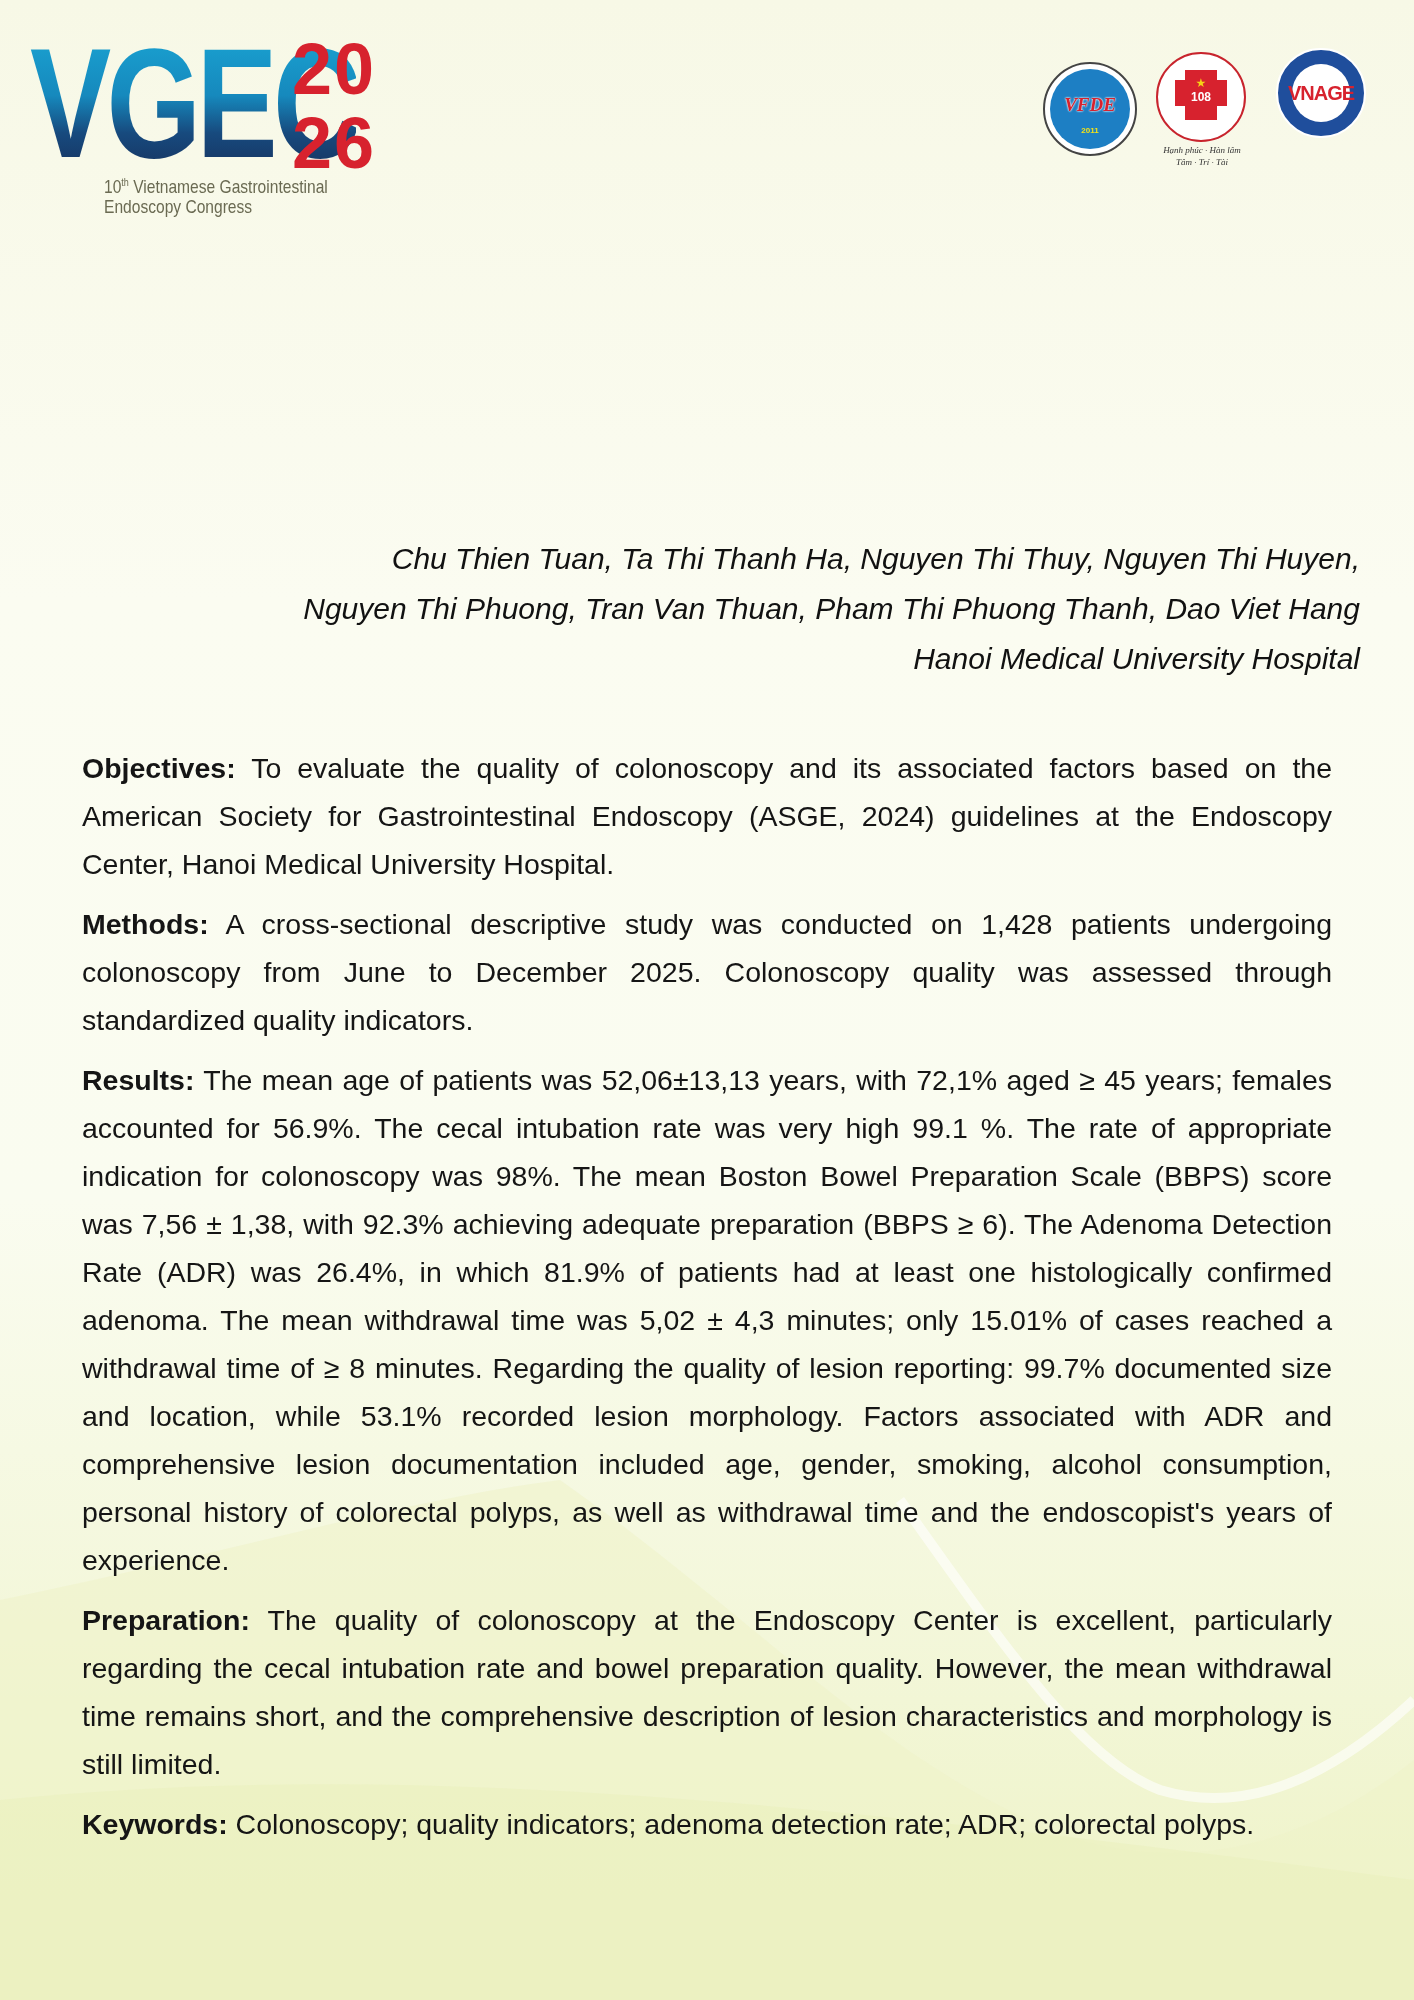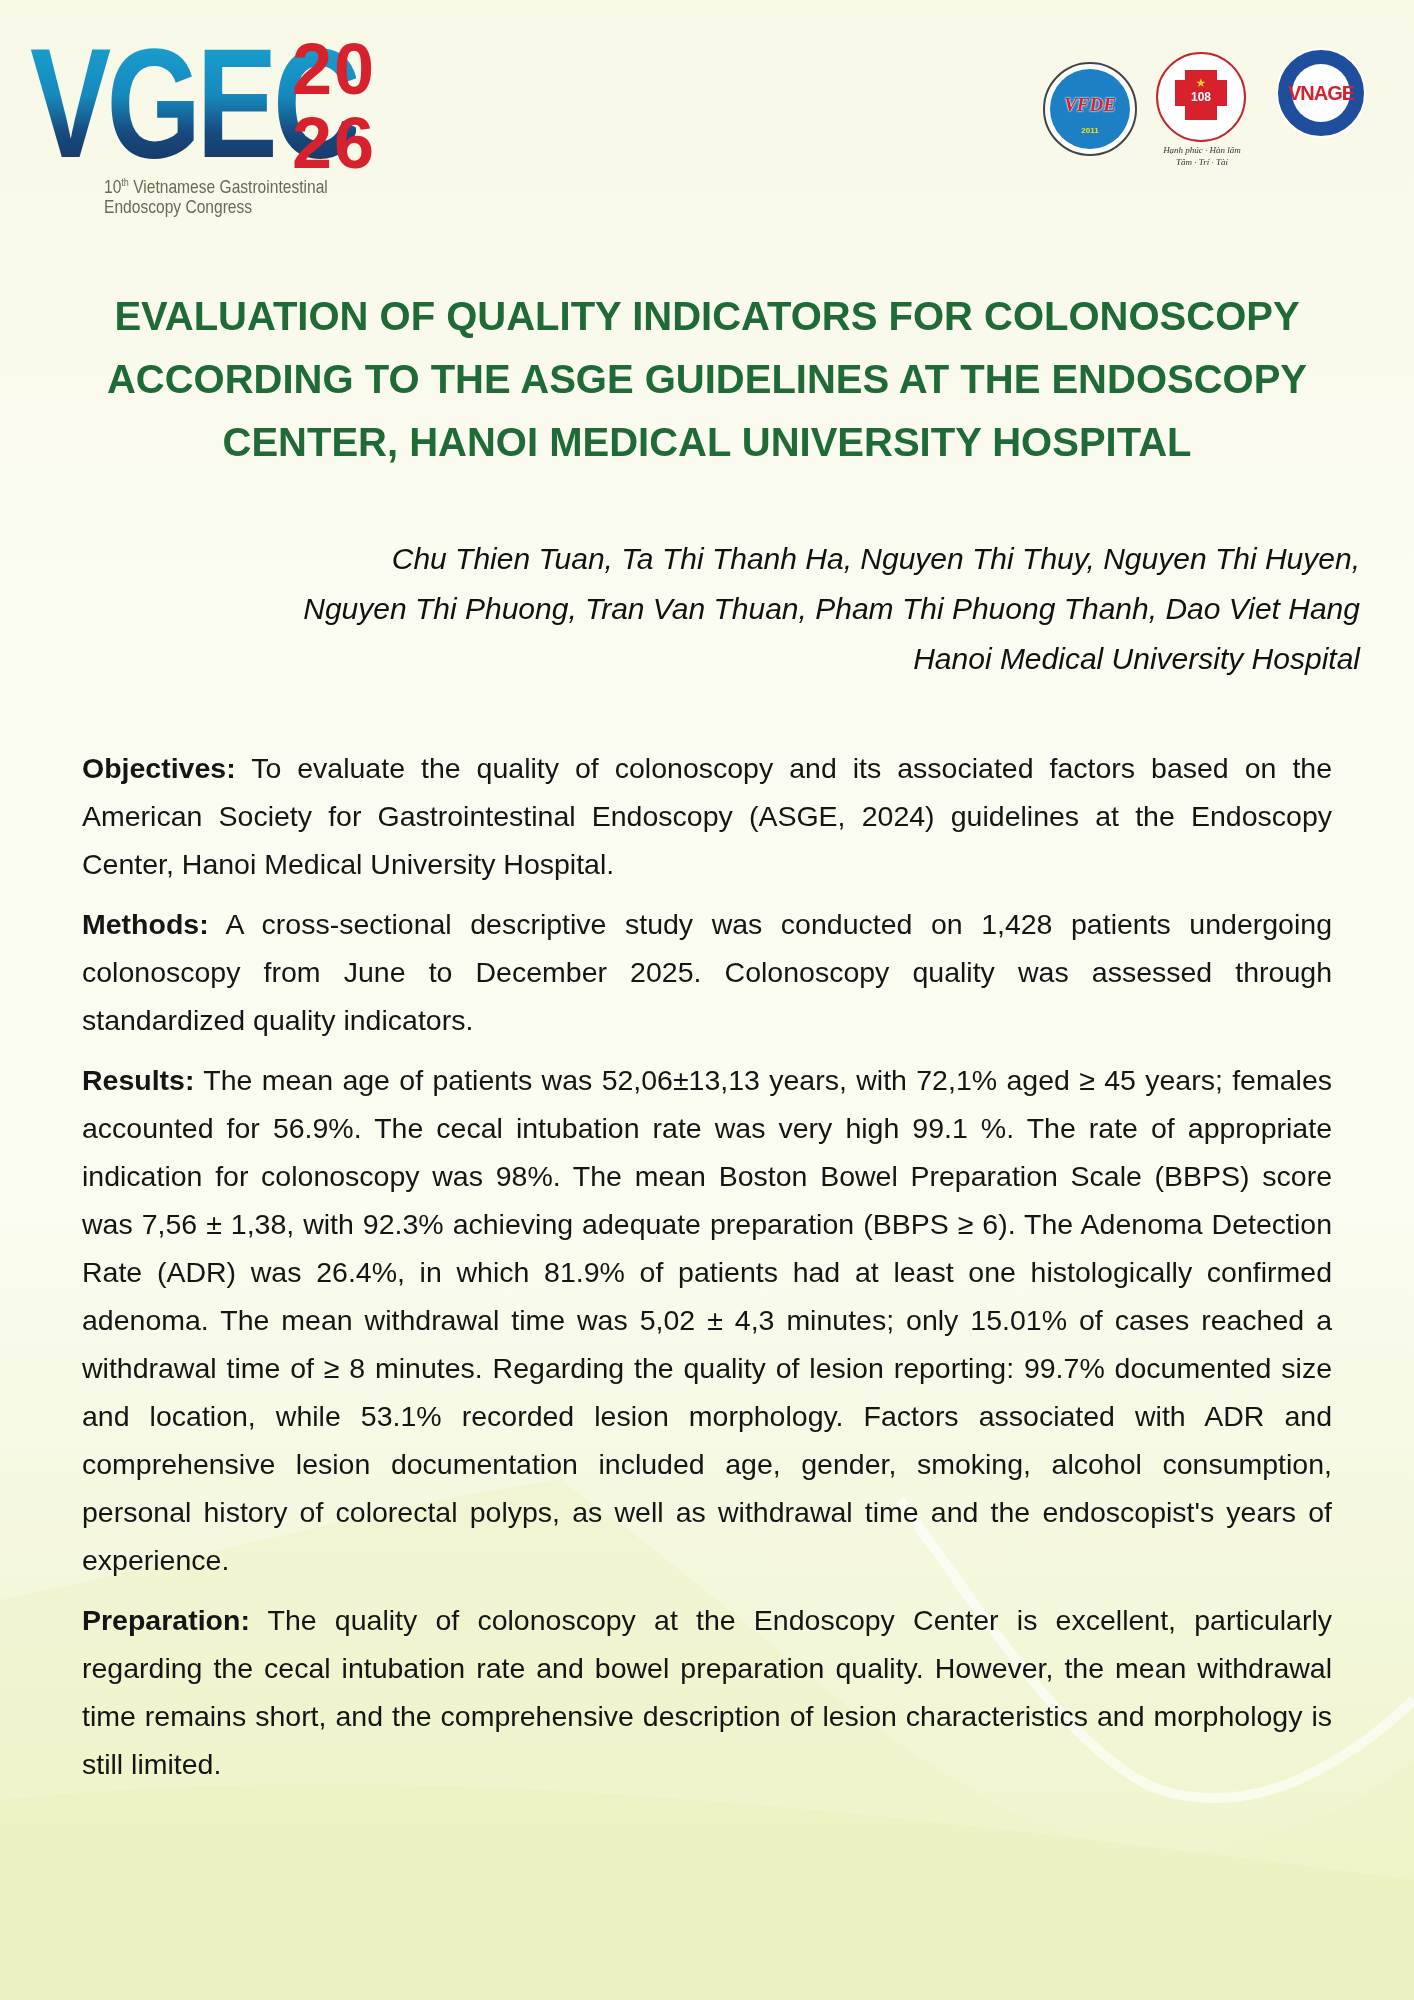--- a/index.html
+++ b/index.html
@@ -106,32 +106,28 @@
     <div class="m108-motto">
       <div>Hạnh phúc · Hàn lâm</div>
       <div>Tâm · Trí · Tài</div>
     </div>
     <div class="plogo vnage">
       <div class="inner"></div>
       <div class="txt">VNAGE</div>
     </div>
   </div>
 
-  <h1 class="title">
-    <div>EVALUATION OF QUALITY INDICATORS FOR COLONOSCOPY</div>
-    <div>ACCORDING TO THE ASGE GUIDELINES AT THE ENDOSCOPY</div>
-    <div>CENTER, HANOI MEDICAL UNIVERSITY HOSPITAL</div>
-  </h1>
 
   <div class="authors">
     <div>Chu Thien Tuan, Ta Thi Thanh Ha, Nguyen Thi Thuy, Nguyen Thi Huyen,</div>
     <div>Nguyen Thi Phuong, Tran Van Thuan, Pham Thi Phuong Thanh, Dao Viet Hang</div>
     <div>Hanoi Medical University Hospital</div>
   </div>
 
   <div class="abstract">
     <p><span class="lbl">Objectives:</span><span> To evaluate the quality of colonoscopy and its associated factors based on the American Society for Gastrointestinal Endoscopy (ASGE, 2024) guidelines at the Endoscopy Center, Hanoi Medical University Hospital.</span></p>
     <p><span class="lbl">Methods:</span><span> A cross-sectional descriptive study was conducted on 1,428 patients undergoing colonoscopy from June to December 2025. Colonoscopy quality was assessed through standardized quality indicators.</span></p>
     <p><span class="lbl">Results:</span><span> The mean age of patients was 52,06±13,13 years, with 72,1% aged ≥ 45 years; females accounted for 56.9%. The cecal intubation rate was very high 99.1 %. The rate of appropriate indication for colonoscopy was 98%. The mean Boston Bowel Preparation Scale (BBPS) score was 7,56 ± 1,38, with 92.3% achieving adequate preparation (BBPS ≥ 6). The Adenoma Detection Rate (ADR) was 26.4%, in which 81.9% of patients had at least one histologically confirmed adenoma. The mean withdrawal time was 5,02 ± 4,3 minutes; only 15.01% of cases reached a withdrawal time of ≥ 8 minutes. Regarding the quality of lesion reporting: 99.7% documented size and location, while 53.1% recorded lesion morphology. Factors associated with ADR and comprehensive lesion documentation included age, gender, smoking, alcohol consumption, personal history of colorectal polyps, as well as withdrawal time and the endoscopist's years of experience.</span></p>
     <p><span class="lbl">Preparation:</span><span> The quality of colonoscopy at the Endoscopy Center is excellent, particularly regarding the cecal intubation rate and bowel preparation quality. However, the mean withdrawal time remains short, and the comprehensive description of lesion characteristics and morphology is still limited.</span></p>
+    <p style="text-align:left"><span class="lbl">Keywords:</span><span> Colonoscopy; quality indicators; adenoma detection rate; ADR; colorectal polyps.</span></p>
   </div>
 
 </div>
 
 </body></html>

